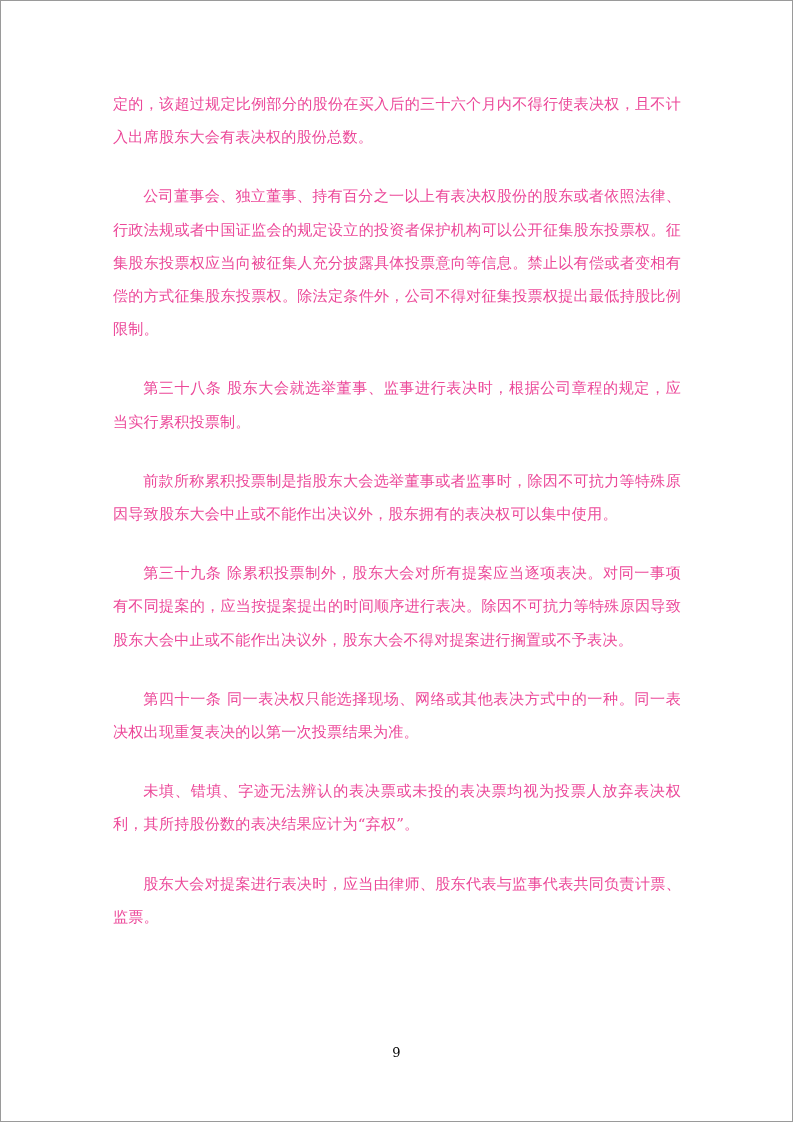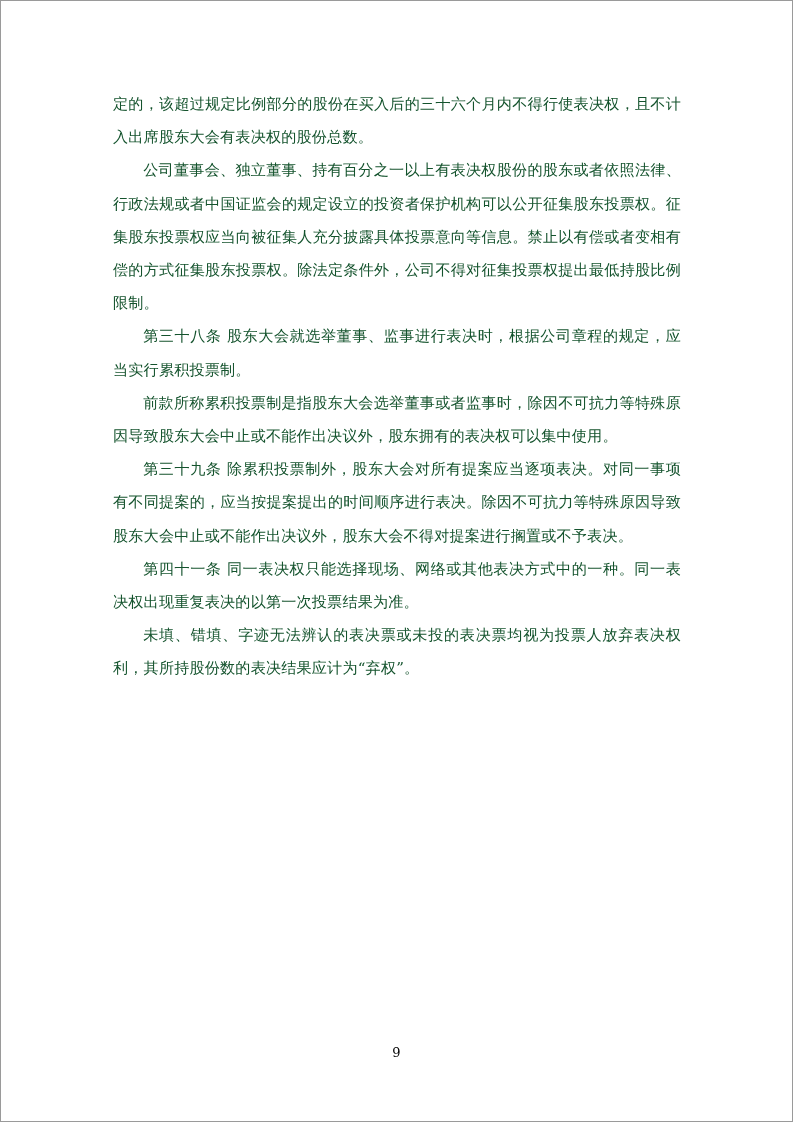--- a/index.html
+++ b/index.html
@@ -28,27 +28,28 @@
   .content {
     position: absolute;
     top: 88px;
     left: 113px;
     width: 568px;
   }
   p {
     margin: 0 0 0 0;
     font-size: 15.1px;
     line-height: 33.2px;
-    color: #14532d;
+    color: #ec4899;
     text-align: justify;
     text-justify: inter-ideograph;
     letter-spacing: 0.2px;
   }
   p.indent {
     text-indent: 2em;
+    margin-top: 26px;
   }
   .art {
     font-weight: normal;
   }
   .footer {
     position: absolute;
     bottom: 62px;
     left: 0;
     width: 100%;
     text-align: center;
@@ -75,17 +76,18 @@
 
     <p class="indent"><span class="art">第三十九条</span>&nbsp;<span>除累积投票制外，股东大会对所有提案应当逐项表决。对同一事项有不同提案的，应当按提案提出的时间顺序进行表决。除因不可抗力等特殊原因导致股东大会中止或不能作出决议外，股东大会不得对提案进行搁置或不予表决。</span></p>
 
 
     <p class="indent"><span class="art">第四十一条</span>&nbsp;<span>同一表决权只能选择现场、网络或其他表决方式中的一种。同一表决权出现重复表决的以第一次投票结果为准。</span></p>
 
 
     <p class="indent"><span>未填、错填、字迹无法辨认的表决票或未投的表决票均视为投票人放弃表决权利，其所持股份数的表决结果应计为“弃权”。</span></p>
 
 
+    <p class="indent"><span>股东大会对提案进行表决时，应当由律师、股东代表与监事代表共同负责计票、监票。</span></p>
 
   </div>
 
   <div class="footer">9</div>
 </div>
 
 </body></html>

